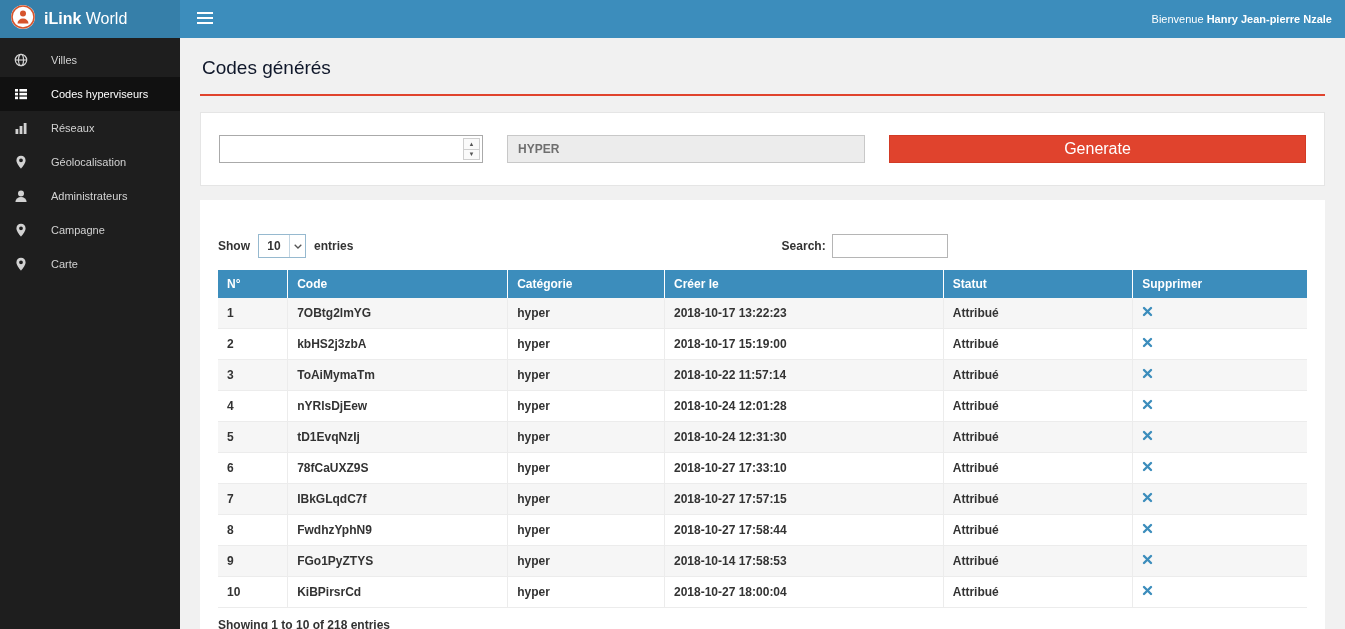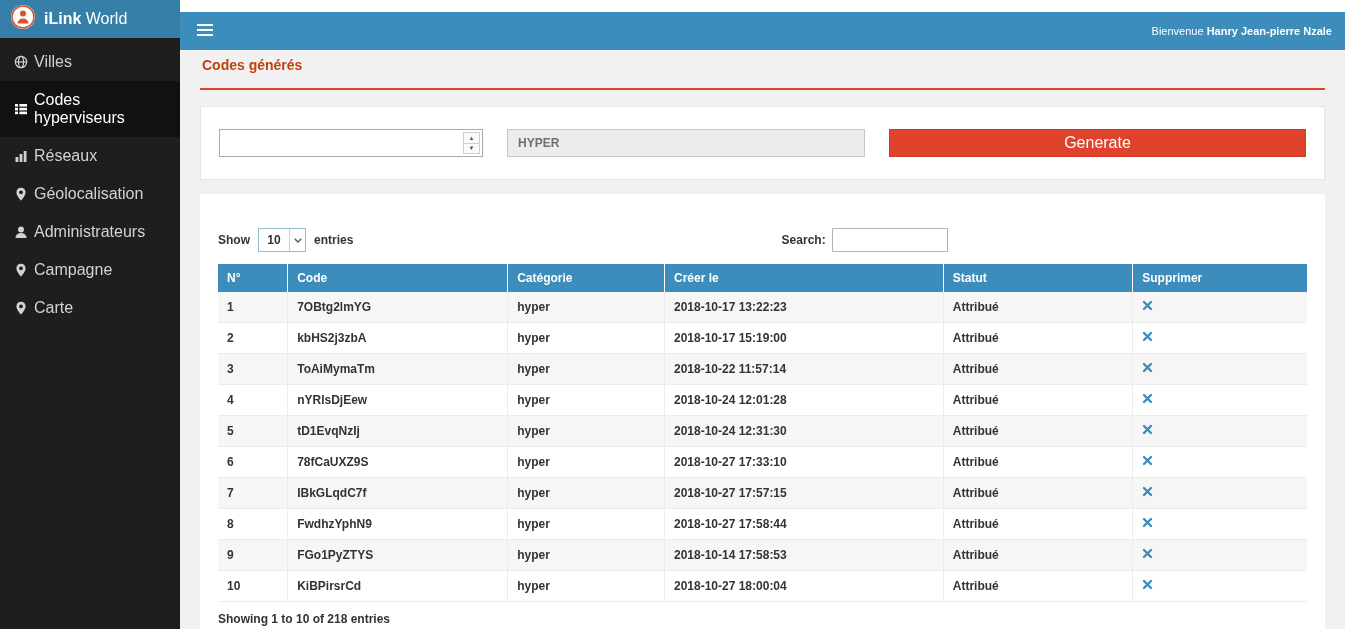--- a/index.html
+++ b/index.html
@@ -18,44 +18,44 @@
   }
   .logo {
     height: 38px; background: #367fa9; color: #fff;
     display: flex; align-items: center; gap: 8px; padding: 0 10px;
     font-size: 16px; cursor: pointer;
   }
   .logo-text b { font-weight: 700; }
   .logo-text .lt-light { font-weight: 300; }
   .menu { display: block; padding-top: 5px; }
   .menu-item {
-    display: flex; align-items: center; gap: 6px;
-    padding: 10px 14px; color: #d2d2d2; font-size: 16px;
+    display: flex; align-items: center; gap: 23px;
+    padding: 10px 14px; color: #d2d2d2; font-size: 11px;
     text-decoration: none; cursor: pointer;
   }
   .menu-item.active { background: #111; color: #fff; }
   .mi-icon { width: 14px; display: inline-flex; justify-content: center; }
   .mi-icon svg { display: block; }
 
   
   .navbar {
-    position: absolute; left: 180px; right: 0; top: 12px; height: 38px;
+    position: absolute; left: 180px; right: 0; top: 0; height: 38px;
     background: #3c8dbc; display: flex; align-items: center;
     justify-content: space-between; padding: 0 13px; z-index: 1;
   }
   .hamburger { background: none; border: none; padding: 4px; cursor: pointer; }
   .welcome { color: #fff; font-size: 11px; }
   .welcome b { font-weight: 700; }
 
   
   .content {
     position: absolute; left: 180px; top: 38px; right: 0; bottom: 0;
     background: #f1f1f1; padding: 10px 20px; overflow: hidden;
   }
-  .page-title { font-size: 14px; font-weight: 700; color: #c2410c; margin: 9px 0 0 2px; }
+  .page-title { font-size: 19px; font-weight: 400; color: #0f172a; margin: 9px 0 0 2px; }
   .title-divider { border: none; border-top: 2px solid #e0432d; margin: 15px 0 0; }
 
   .card { background: #fff; border: 1px solid #e5e5e5; }
 
   
   .form-card { margin-top: 16px; padding: 22px 18px; display: flex; gap: 24px; align-items: center; }
   .number-input {
     width: 264px; height: 28px; border: 1px solid #aaa; background: #fff;
     position: relative; flex: 0 0 264px;
   }

